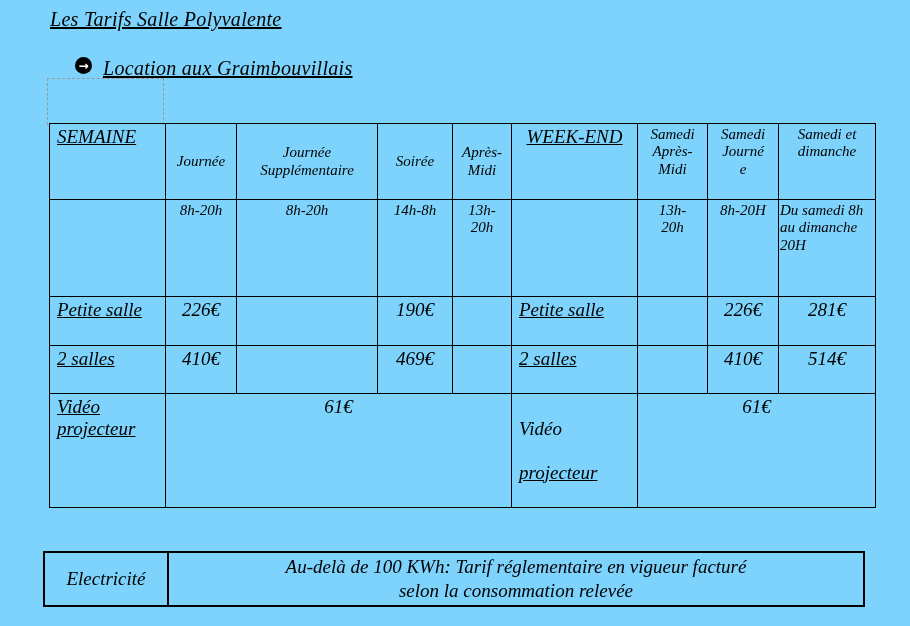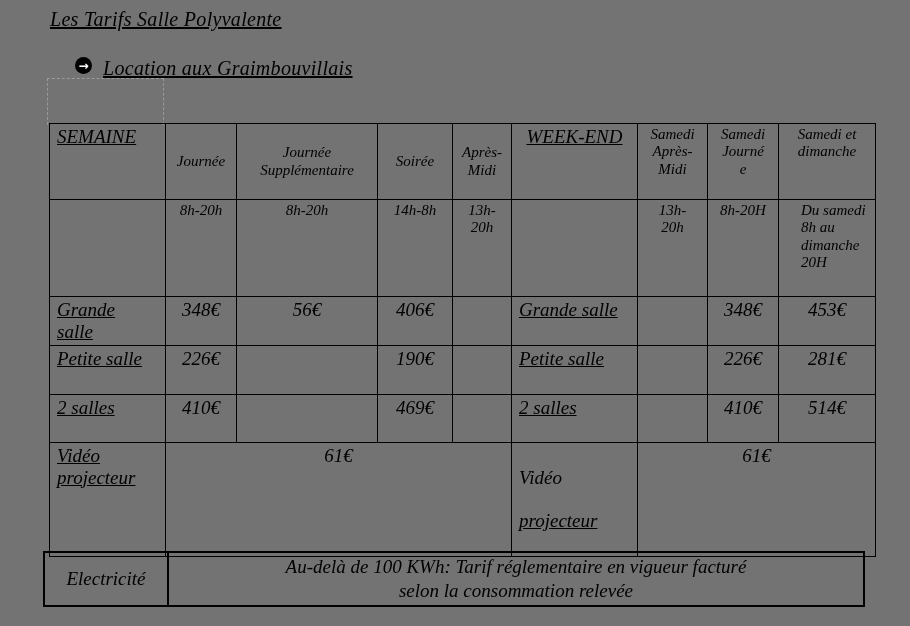--- a/index.html
+++ b/index.html
@@ -1,17 +1,17 @@
 <!DOCTYPE html>
 <html><head>
 <meta charset="utf-8">
 <style>
   html,body{margin:0;padding:0;background:#fff;}
   .canvas{
-    position:relative;width:910px;height:626px;background:#737373;overflow:hidden;
+    position:relative;width:910px;height:626px;background:#7dd3fc;overflow:hidden;
     font-family:"Liberation Serif","DejaVu Serif",serif;color:#000;
   }
   .u{text-decoration:underline;}
   .page-title{
     position:absolute;left:50px;top:8px;font-size:20px;font-style:italic;
     text-decoration:underline;letter-spacing:.3px;
   }
   .bullet-line{position:absolute;left:75px;top:51px;display:flex;align-items:center;}
   .bullet-icon{
     width:17px;height:17px;border-radius:50%;background:#000;color:#fff;
@@ -84,33 +84,21 @@
     </tr>
     <tr style="height:97px">
       <td></td>
       <td class="small center">8h-20h</td>
       <td class="small center">8h-20h</td>
       <td class="small center">14h-8h</td>
       <td class="small center tight">13h-20h</td>
       <td></td>
       <td class="small center tight">13h-20h</td>
       <td class="small center">8h-20H</td>
-      <td class="small left" style="padding-left:22px">Du samedi 8h au dimanche 20H</td>
-    </tr>
-    <tr style="height:47px">
-      <td class="big u lbl">Grande
-salle</td>
-      <td class="big center">348€</td>
-      <td class="big center">56€</td>
-      <td class="big center">406€</td>
-      <td class="big center"></td>
-      <td class="big u lbl">Grande salle</td>
-      <td class="big center"></td>
-      <td class="big center">348€</td>
-      <td class="big center">453€</td>
+      <td class="small left" style="padding-left:1px">Du samedi 8h au dimanche 20H</td>
     </tr>
     <tr style="height:49px">
       <td class="big u lbl">Petite salle</td>
       <td class="big center">226€</td>
       <td class="big center"></td>
       <td class="big center">190€</td>
       <td class="big center"></td>
       <td class="big u lbl">Petite salle</td>
       <td class="big center"></td>
       <td class="big center">226€</td>

